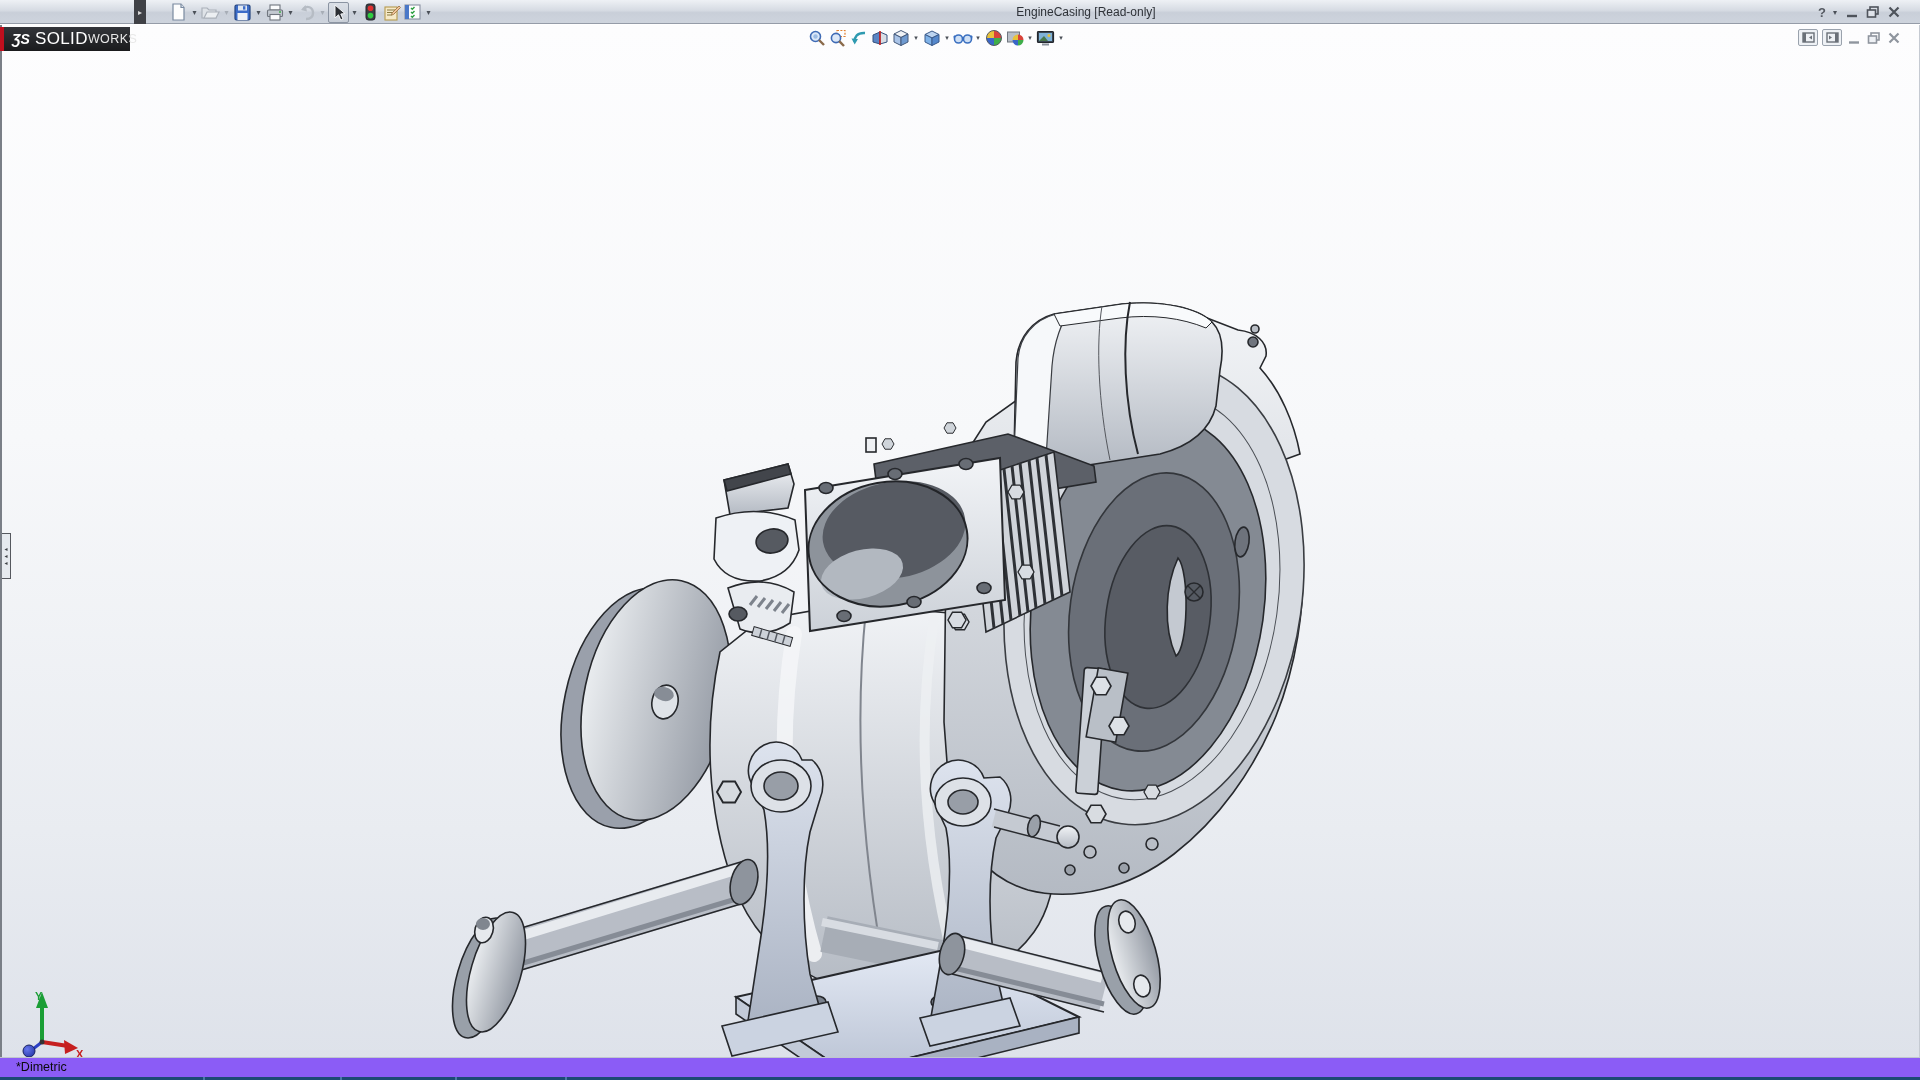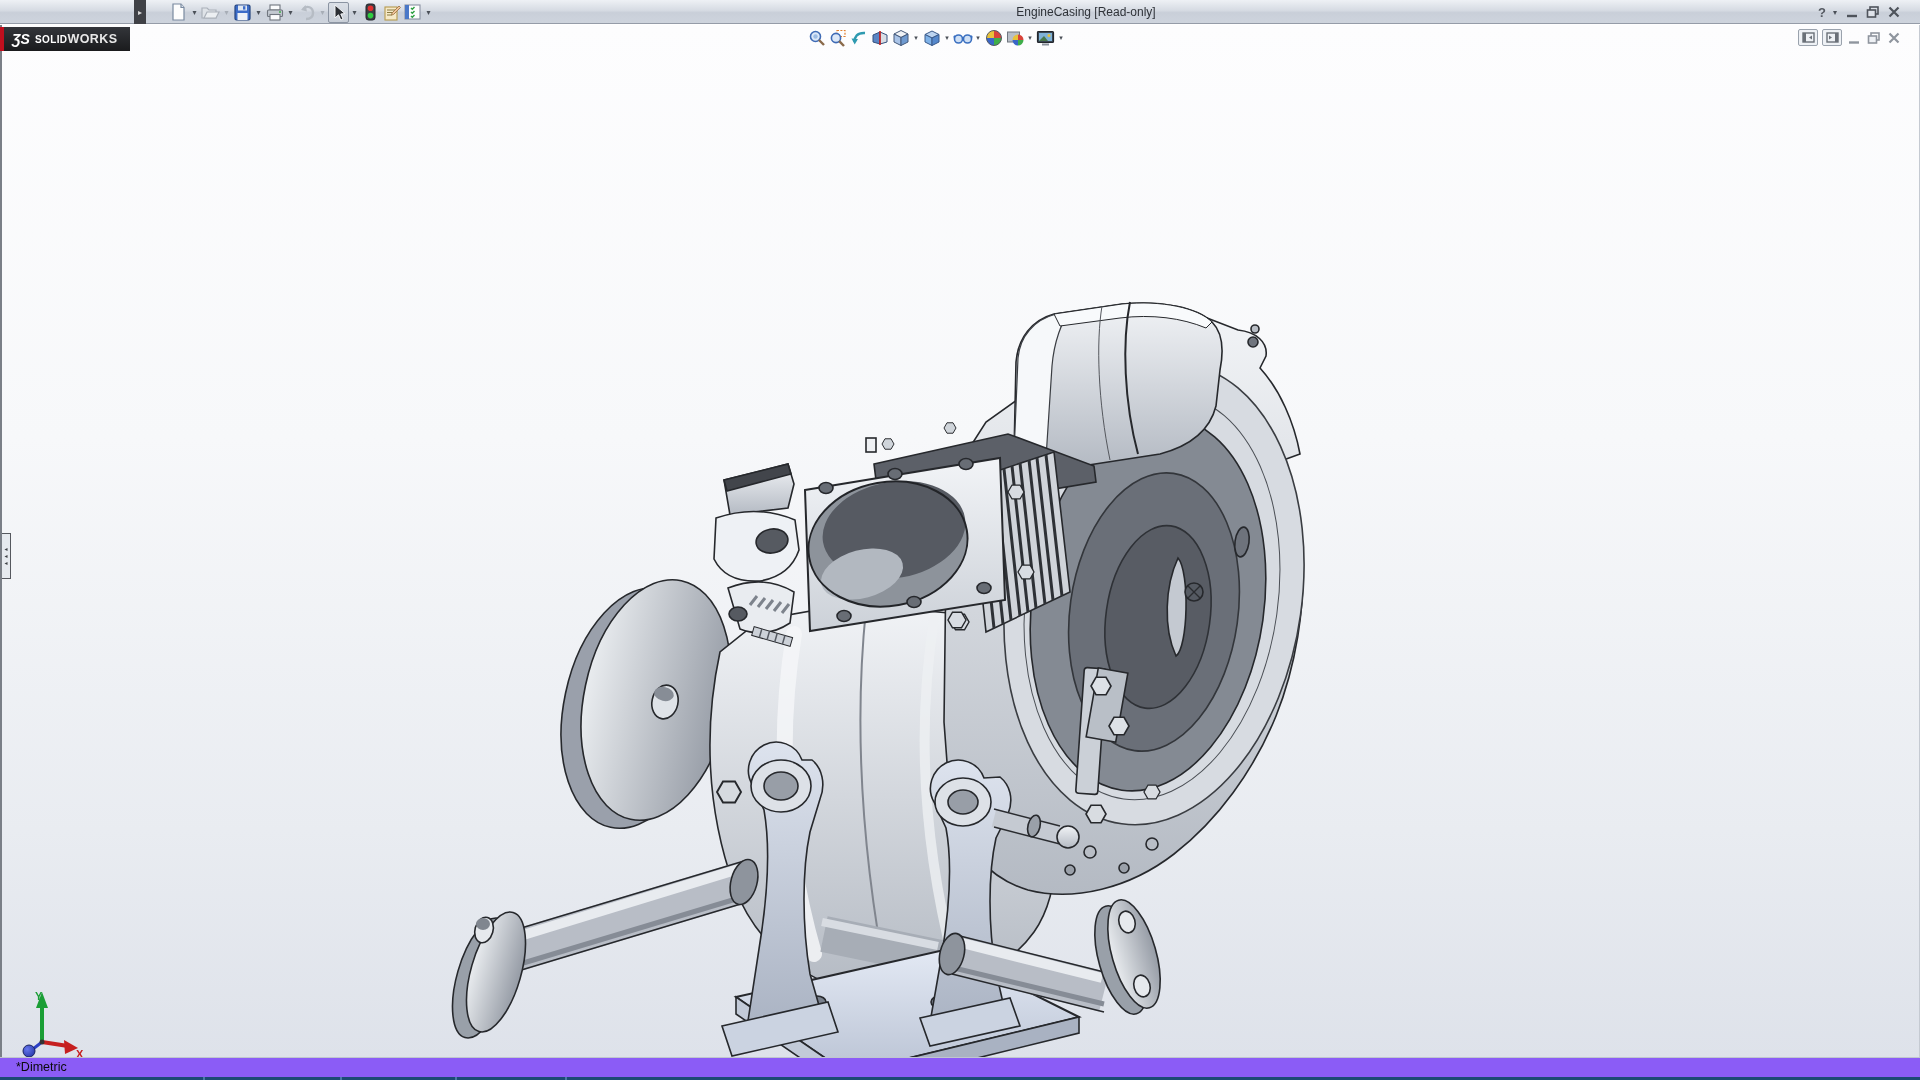--- a/index.html
+++ b/index.html
@@ -8,22 +8,22 @@
   .screen { position:relative; width:1920px; height:1080px; }
 
   
   .titlebar { position:absolute; left:0; top:0; width:1920px; height:24px;
     background:linear-gradient(#eef1f5, #d6dbe3 45%, #c9cfd9 55%, #ced4dd);
     border-bottom:1px solid #959ca8; z-index:30; }
   .brand { position:absolute; left:0; top:0; width:130px; height:24px;
     background:linear-gradient(#33353a,#1a1b1d); display:flex; align-items:center;
     border-left:4px solid #c00f1e; color:#fff; padding-left:8px;margin-top:27px; }
   .brand .logo-glyph { font-style:italic; font-weight:bold; font-size:14px; margin-right:5px; }
-  .brand .bold { font-weight:bold; font-size:10px; letter-spacing:.4px; }
-  .brand .light { font-weight:bold; font-size:12.5px; letter-spacing:.4px; color:#e8e8e8; }
+  .brand .bold { font-weight:normal; font-size:17px; letter-spacing:.4px; }
+  .brand .light { font-weight:normal; font-size:12.5px; letter-spacing:.4px; color:#e8e8e8; }
   .flyout-btn { position:absolute; left:134px; top:0; width:12px; height:24px;
     background:#3f4146; color:#dcdcdc; font-size:8px; display:flex; align-items:center;
     justify-content:center; }
   .main-toolbar { position:absolute; left:168px; top:0; height:24px;
     display:flex; align-items:center; }
   .tb-btn { width:21px; height:21px; display:flex; align-items:center; justify-content:center; }
   .tb-btn.pressed { border:1px solid #8b94a2; background:linear-gradient(#dbe0e7,#c7cdd6);
     border-radius:2px; }
   .dd { font-size:8px; color:#4a4f57; width:11px; text-align:center; line-height:21px; }
   .dd.disabled { color:#a7adb6; }

